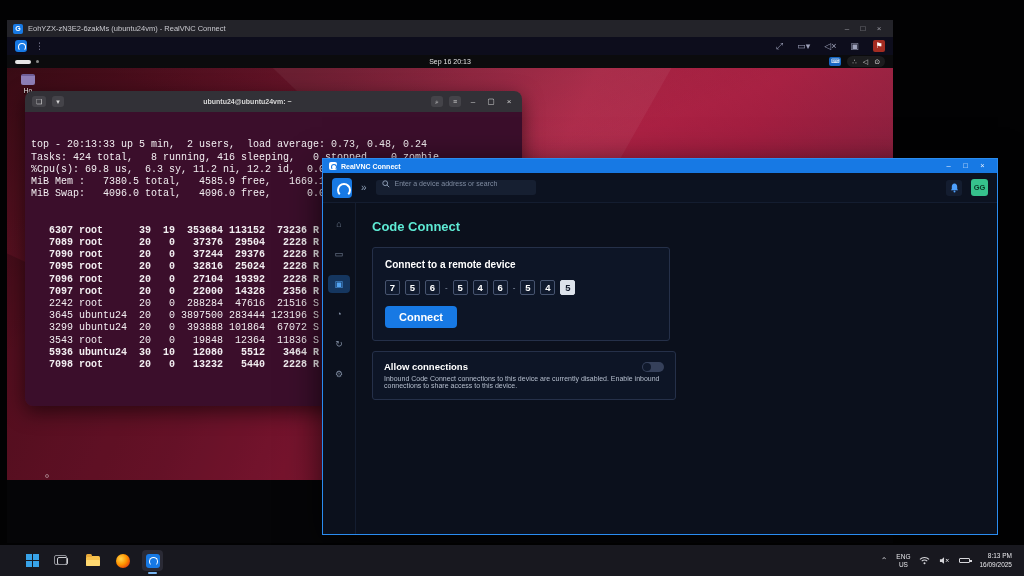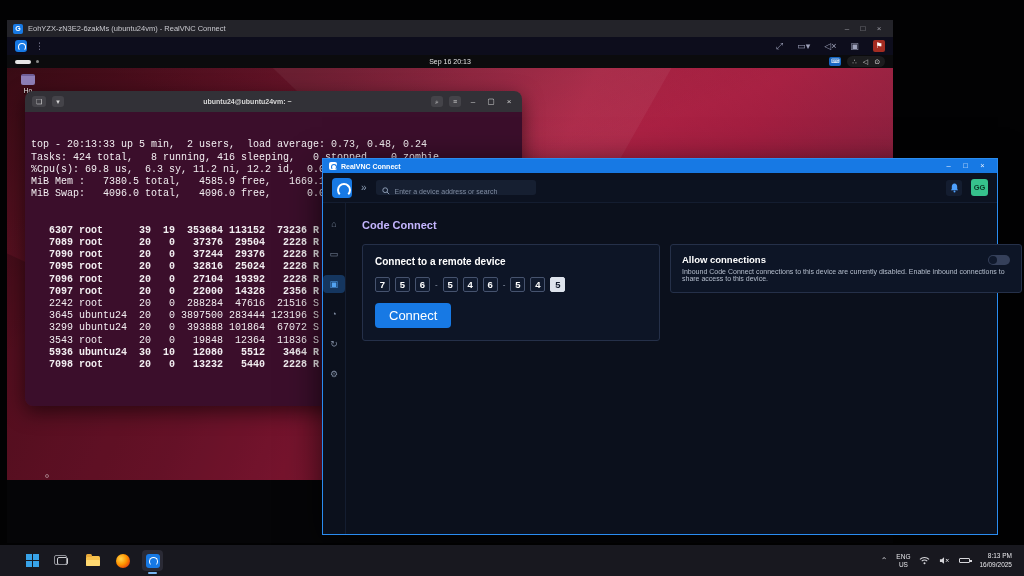--- a/index.html
+++ b/index.html
@@ -66,45 +66,45 @@
   .a-titlebar { height:14px; background:#1779e4; display:flex; align-items:center; padding:0 6px; gap:4px; flex:0 0 auto; }
   .a-ticon { width:8px; height:8px; background:#fff; border-radius:2px; position:relative; }
   .a-ticon::after { content:""; position:absolute; left:2px; top:2px; width:4px; height:4px; border:1px solid #1779e4; border-radius:50%; border-bottom-color:transparent; }
   .a-title { font-size:7px; color:#fff; font-weight:bold; }
   .a-tbtns { margin-left:auto; display:flex; }
   .a-tbtns span { width:17px; text-align:center; color:#eaf2ff; font-size:7.5px; line-height:14px; }
   .a-header { height:30px; background:#0c1220; border-bottom:1px solid #141d30; display:flex; align-items:center; padding:0 9px; gap:9px; flex:0 0 auto; }
   .a-logo { width:20px; height:20px; background:#1779e4; border-radius:4px; position:relative; }
   .a-logo::after { content:""; position:absolute; left:5px; top:5px; width:10px; height:10px; border:2px solid #fff; border-radius:50%; border-bottom-color:transparent; }
   .expand { color:#8fa0b8; font-size:10px; }
-  .searchbox { width:160px; height:15px; background:#161f31; border-radius:3px; display:flex; align-items:flex-end; padding:0 6px; gap:5px; }
+  .searchbox { width:160px; height:15px; background:#161f31; border-radius:3px; display:flex; align-items:flex-start; padding:0 6px; gap:5px; }
   .searchbox input { flex:1; background:transparent; border:none; outline:none; font-size:7px; color:#cfd6e4; font-family:"Liberation Sans",sans-serif; }
   .searchbox input::placeholder { color:#7f8ba0; }
   .bellwrap { margin-left:auto; width:16px; height:16px; background:#141d30; border-radius:3px; display:flex; align-items:center; justify-content:center; }
   .avatar { width:17px; height:17px; background:#36c18c; border-radius:3px; color:#093categ;
     color:#0a3a28; font-size:7.5px; font-weight:bold; display:flex; align-items:center; justify-content:center; }
   .a-body { flex:1; display:flex; min-height:0; }
   .a-side { width:33px; border-right:1px solid #141d30; padding-top:12px; display:flex; flex-direction:column; align-items:center; gap:12px; }
   .s-item { width:22px; height:18px; display:flex; align-items:center; justify-content:center; color:#7f8ba0; font-size:9px; border-radius:4px; }
   .s-item.active { background:#15365f; color:#53a4f2; }
   .a-main { flex:1; padding:10px 14px 0 16px; }
-  .page-title { font-size:11px; font-weight:bold; color:#c4b5fd; margin:6px 0 13px 0; }
-  .cards { display:flex; gap:10px; align-items:flex-start; }
+  .page-title { font-size:13px; font-weight:bold; color:#5eead4; margin:6px 0 13px 0; }
+  .cards { display:flex; gap:10px; align-items:flex-start;flex-direction:column; }
   .card { border:1px solid #253049; border-radius:3px; background:#0d1526; }
   .card.connect { width:298px; padding:11px 12px 12px; }
   .c-title { font-size:10px; font-weight:bold; color:#fff; }
   .c-desc { font-size:7.5px; color:#b6bfce; margin-top:3px; }
   .digits { display:flex; align-items:center; gap:5px; margin-top:10px; }
   .digit { width:15px; height:15px; border:1px solid #46536e; border-radius:2px; background:#101a2e; color:#fff;
     font-size:9.5px; font-weight:bold; text-align:center; line-height:14px; }
   .digit.sel { background:#dde3ec; color:#111a2c; border-color:#dde3ec; }
   .dash { color:#9aa5b8; font-size:8px; }
-  .connect-btn { display:inline-block; margin-top:11px; background:#1779e4; color:#fff; font-size:13px; font-weight:normal;
+  .connect-btn { display:inline-block; margin-top:11px; background:#1779e4; color:#fff; font-size:11px; font-weight:bold;
     padding:5px 14px; border-radius:4px; border:none; font-family:"Liberation Sans",sans-serif; }
-  .card.allow { width:352px; padding:9px 11px 10px; }
+  .card.allow { width:304px; padding:9px 11px 10px; }
   .allow-head { display:flex; align-items:center; justify-content:space-between; }
   .toggle { width:22px; height:10px; border-radius:5px; background:#35405a; position:relative; }
   .knob { position:absolute; left:1px; top:1px; width:8px; height:8px; border-radius:50%; background:#10192c; }
 
   
   #taskbar { position:absolute; left:0; bottom:0; width:1024px; height:31px; background:#18181f; z-index:40;
     display:flex; align-items:center; padding:0 8px; }
   .tb-left { display:flex; gap:9px; margin-left:14px; align-items:center; }
   .tb-item { width:21px; height:21px; display:flex; align-items:center; justify-content:center; border-radius:4px; position:relative; }
   .tb-item.active { background:#2a2a35; }

